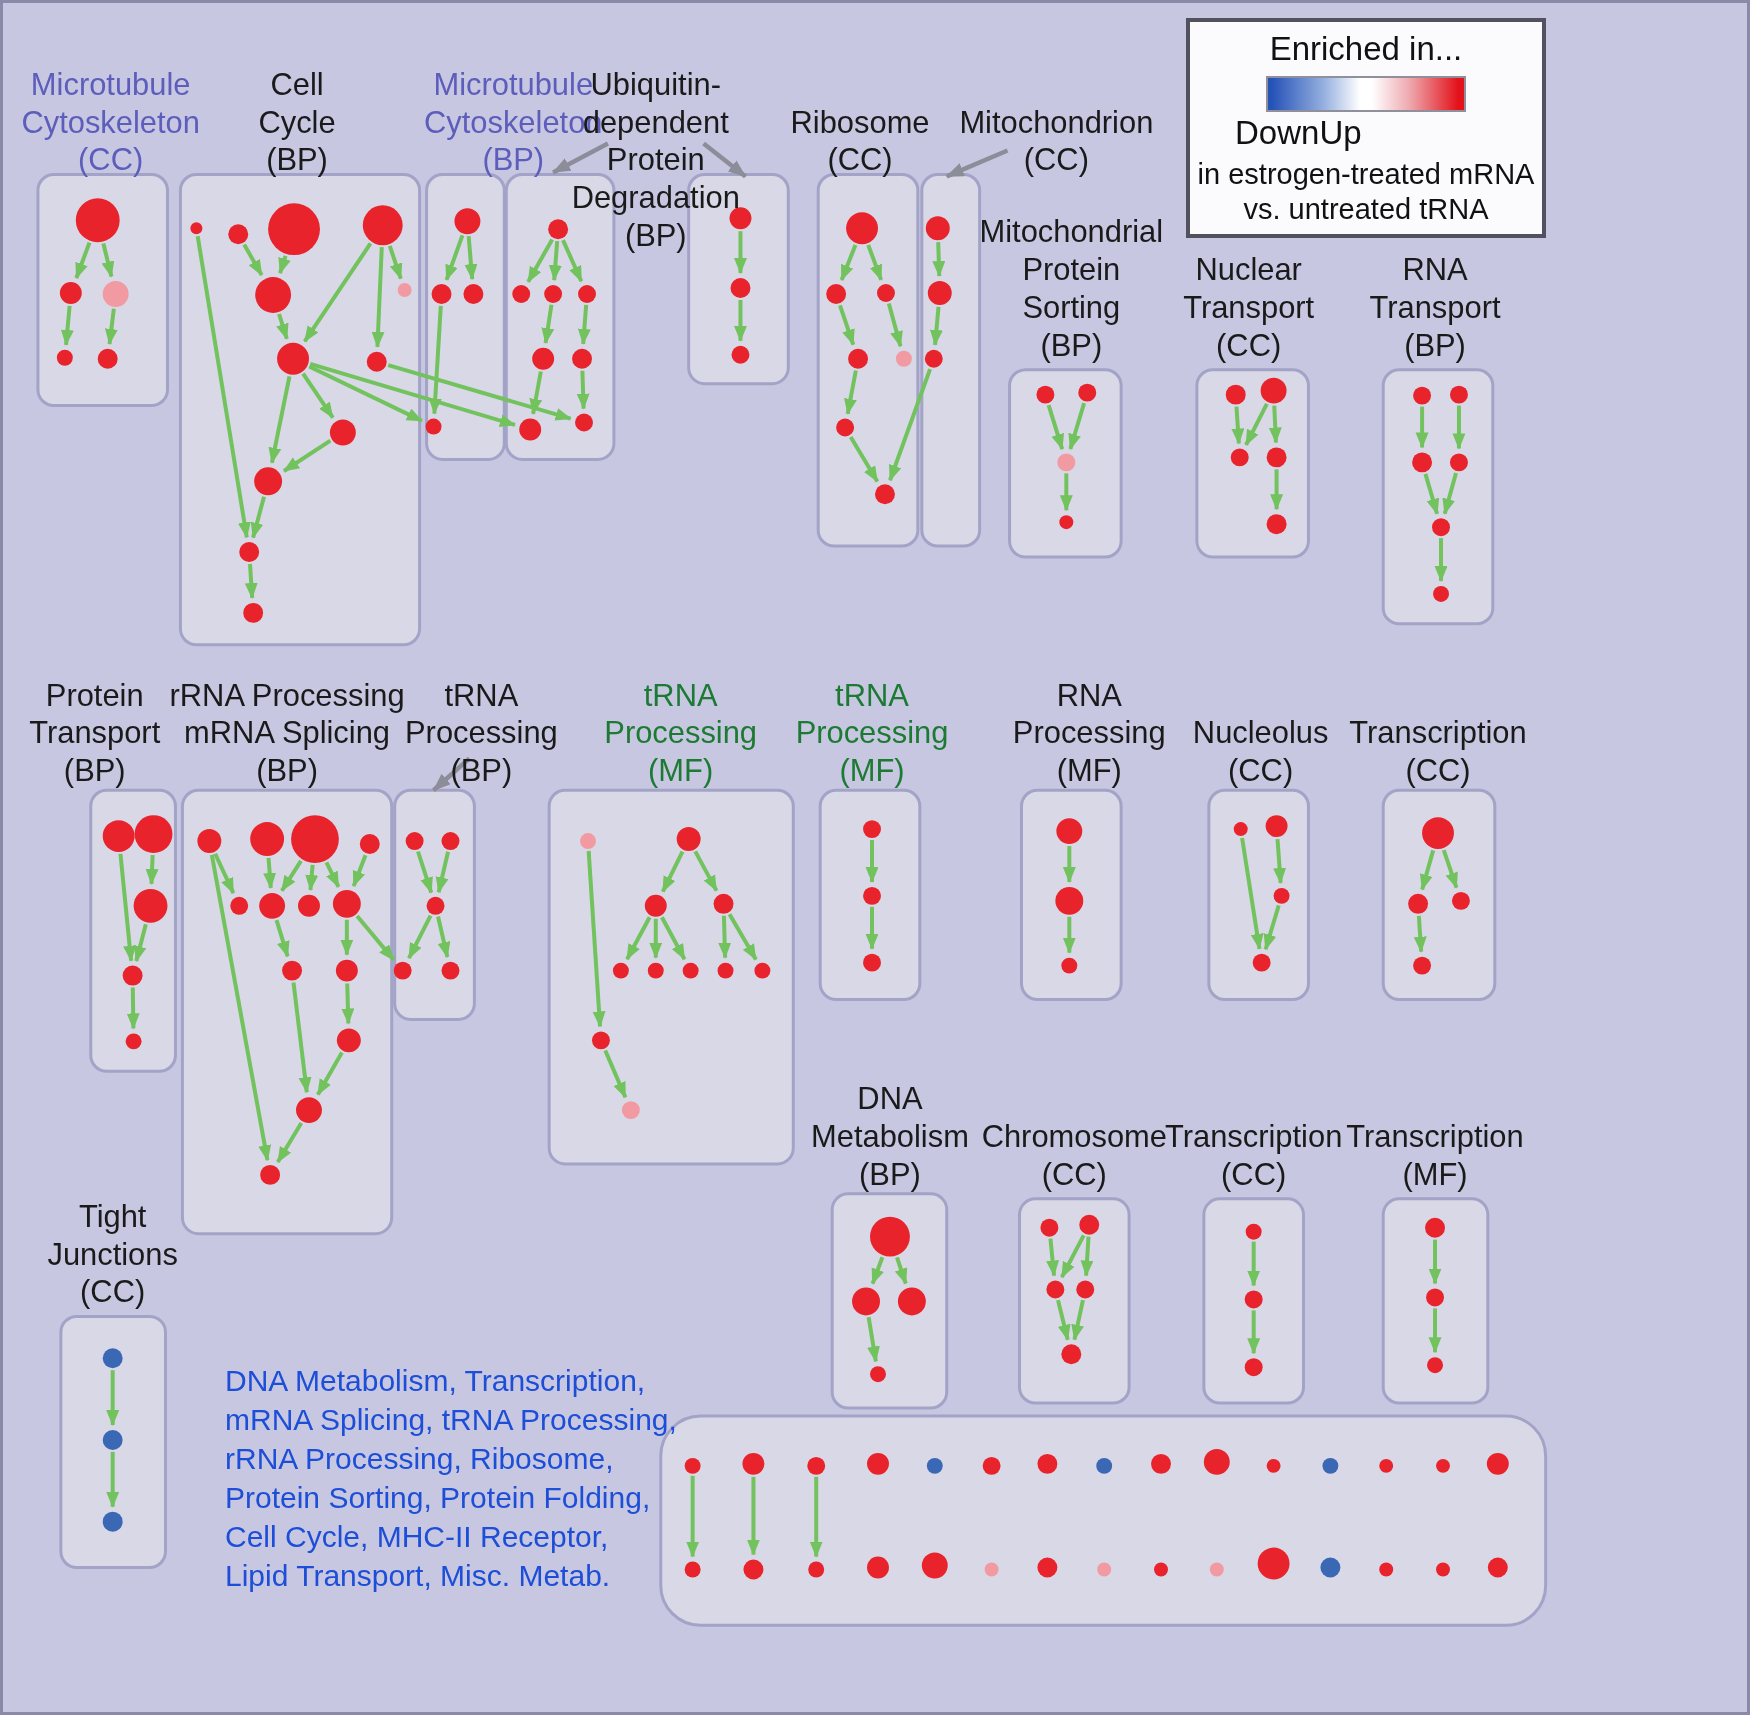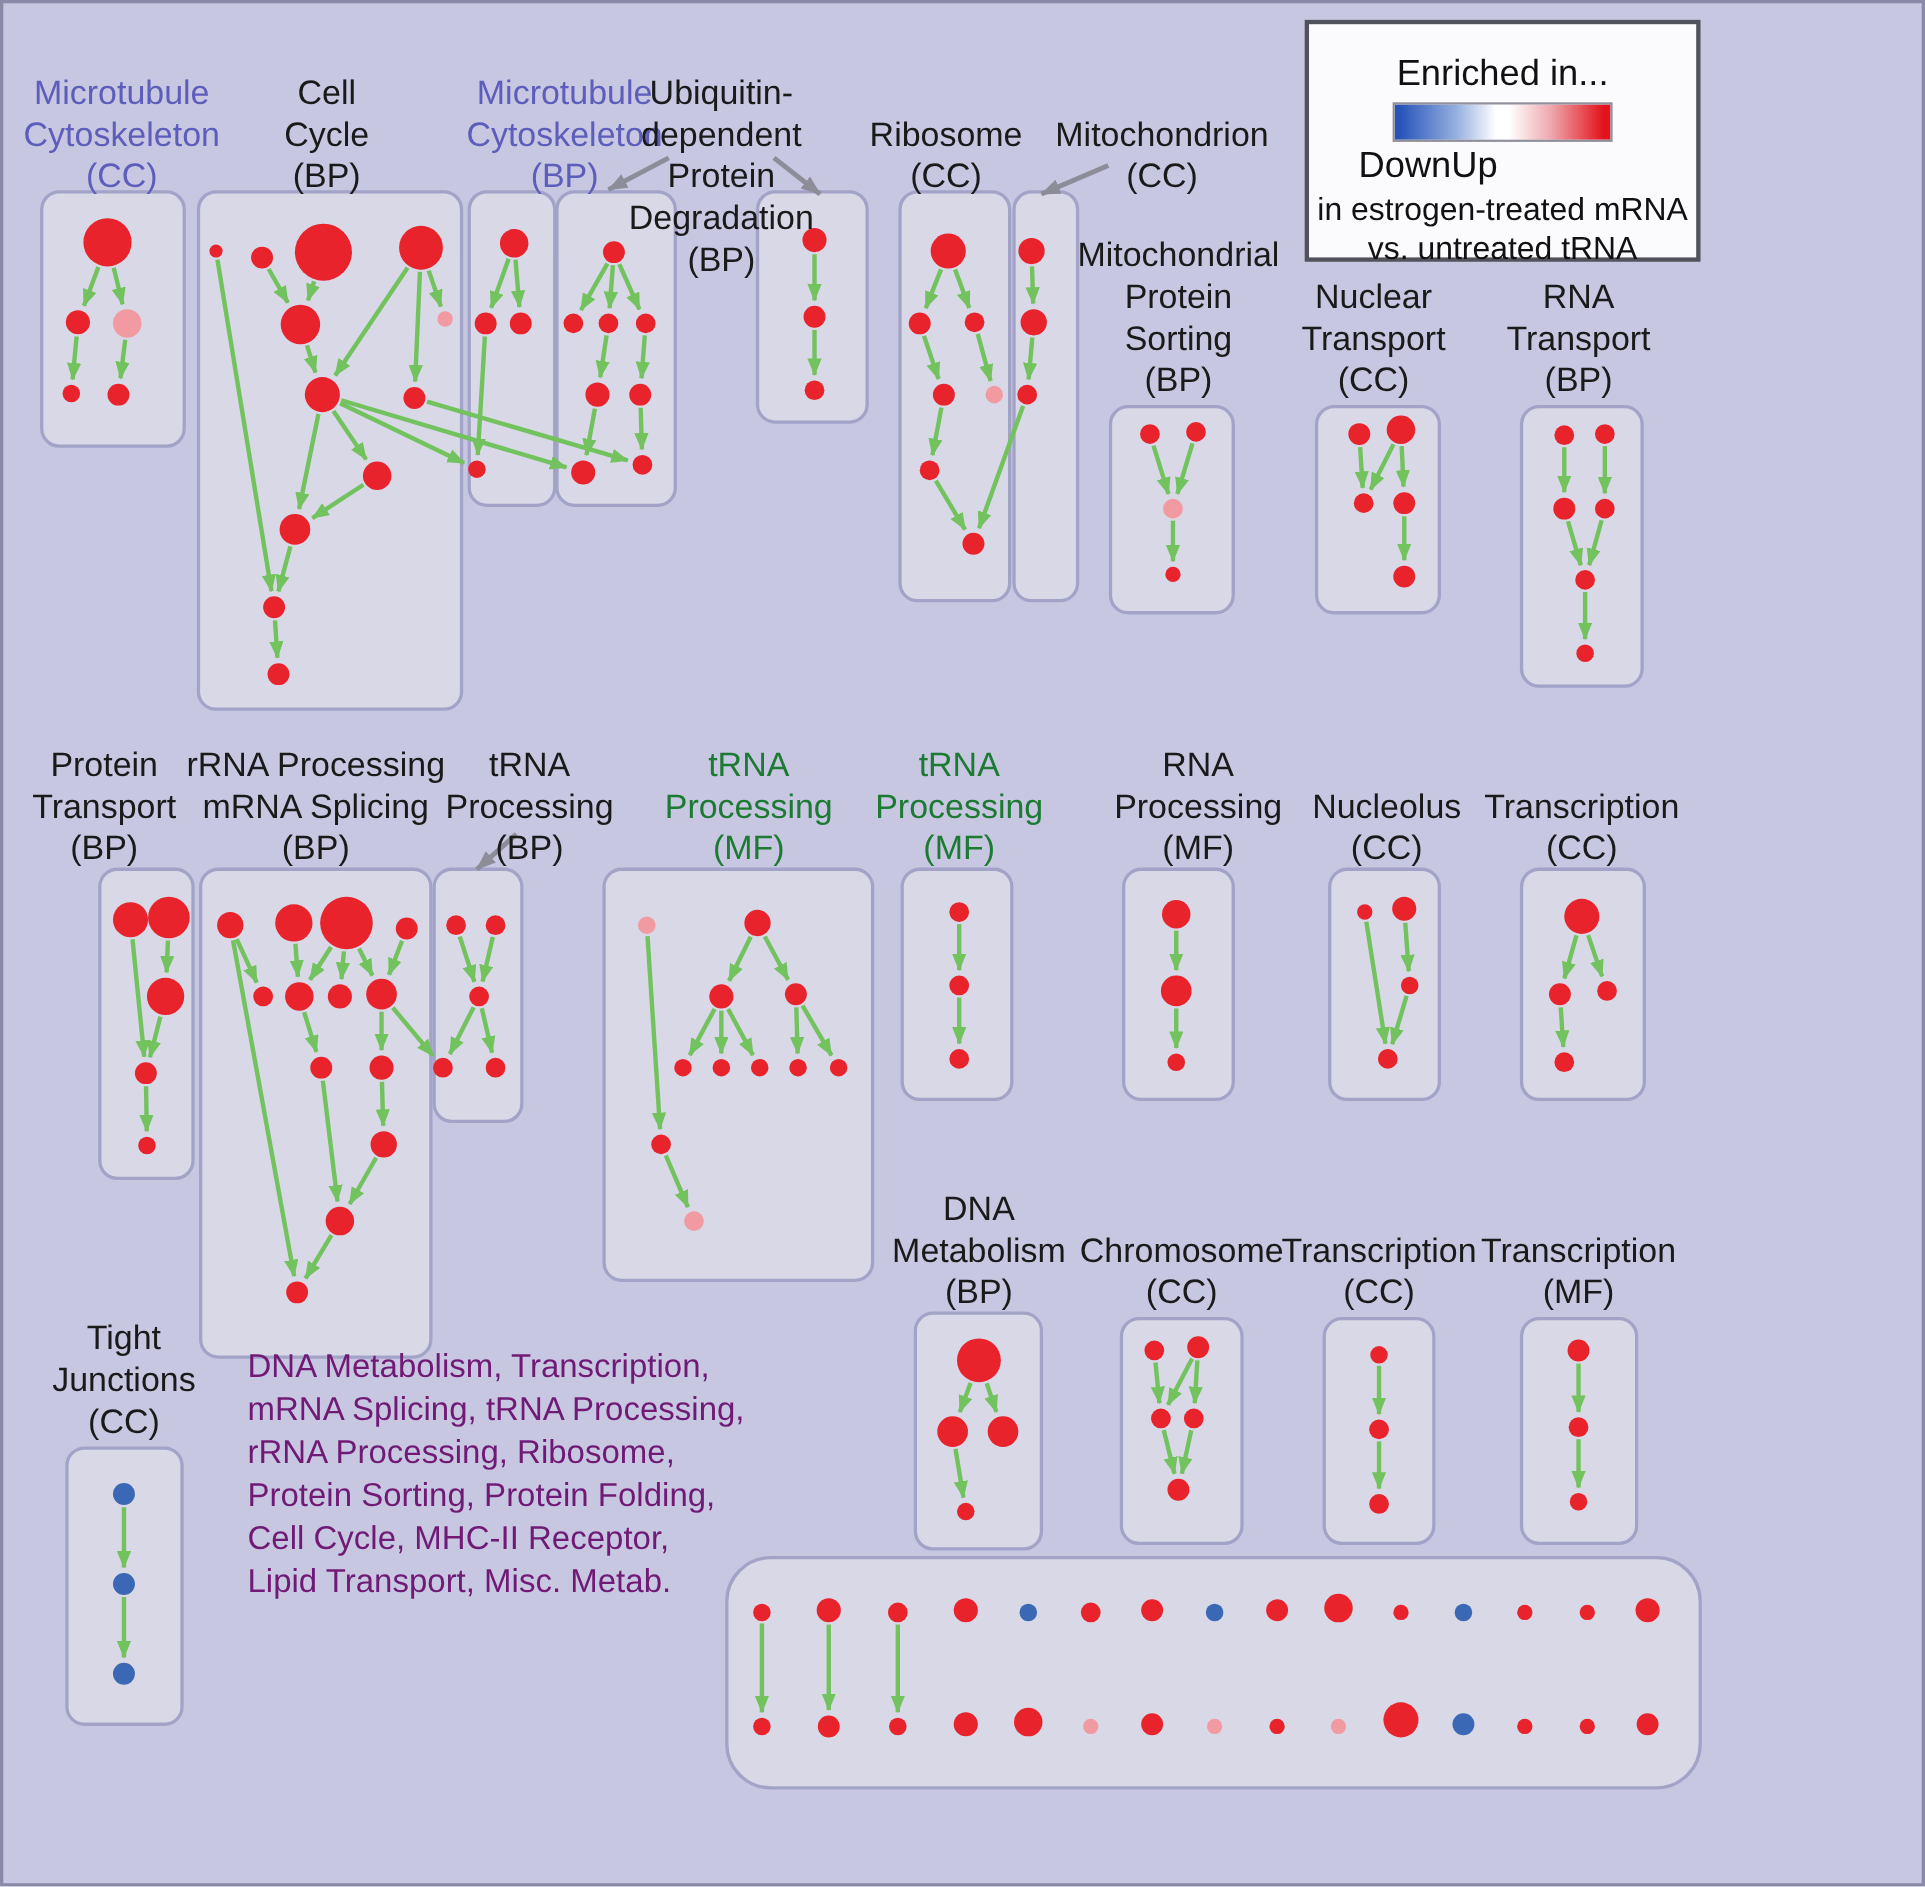--- a/index.html
+++ b/index.html
@@ -7,28 +7,28 @@
     position:relative;width:1750px;height:1715px;box-sizing:border-box;
     background:#c7c7e2;border:3px solid #8a8aa8;overflow:hidden;
     font-family:"Liberation Sans","DejaVu Sans",sans-serif;
   }
   #diagram-svg{position:absolute;left:0;top:0;width:100%;height:100%;display:block;}
   svg text{font-family:"Liberation Sans","DejaVu Sans",sans-serif;}
   .legend{
     position:absolute;left:1183px;top:15px;width:360px;height:220px;box-sizing:border-box;
     background:#fbfbfe;border:4px solid #52525f;text-align:center;color:#111;
   }
-  .legend-title{font-size:33px;padding-top:25px;}
+  .legend-title{font-size:33px;padding-top:8px;}
   .legend-bar{width:200px;height:36px;margin:8px auto 0;border:2px solid #90909c;box-sizing:border-box;}
   .legend-row{display:flex;width:262px;margin:2px auto 0;font-size:33px;}
   .legend-sub{font-size:29px;line-height:35px;}
   .legend-sub.first{margin-top:5px;}
   .footer-note{
-    position:absolute;left:222px;top:1220px;font-size:30px;line-height:39px;
-    color:#701a75;white-space:pre-line;
+    position:absolute;left:222px;top:1358px;font-size:30px;line-height:39px;
+    color:#1d4ed8;white-space:pre-line;
   }
 </style>
 </head>
 <body>
 
 <div class="figure" id="figure-root" style="background: rgb(199, 199, 226); border-color: rgb(138, 138, 168);">
   <svg id="diagram-svg" viewBox="0 0 1750 1715">
       <defs>
         <marker id="ah-green" markerUnits="userSpaceOnUse" markerWidth="18" markerHeight="15" refX="15" refY="6.5" orient="auto">
           <path d="M0,0 L16,6.5 L0,13 Z" fill="#72c25e"></path>

